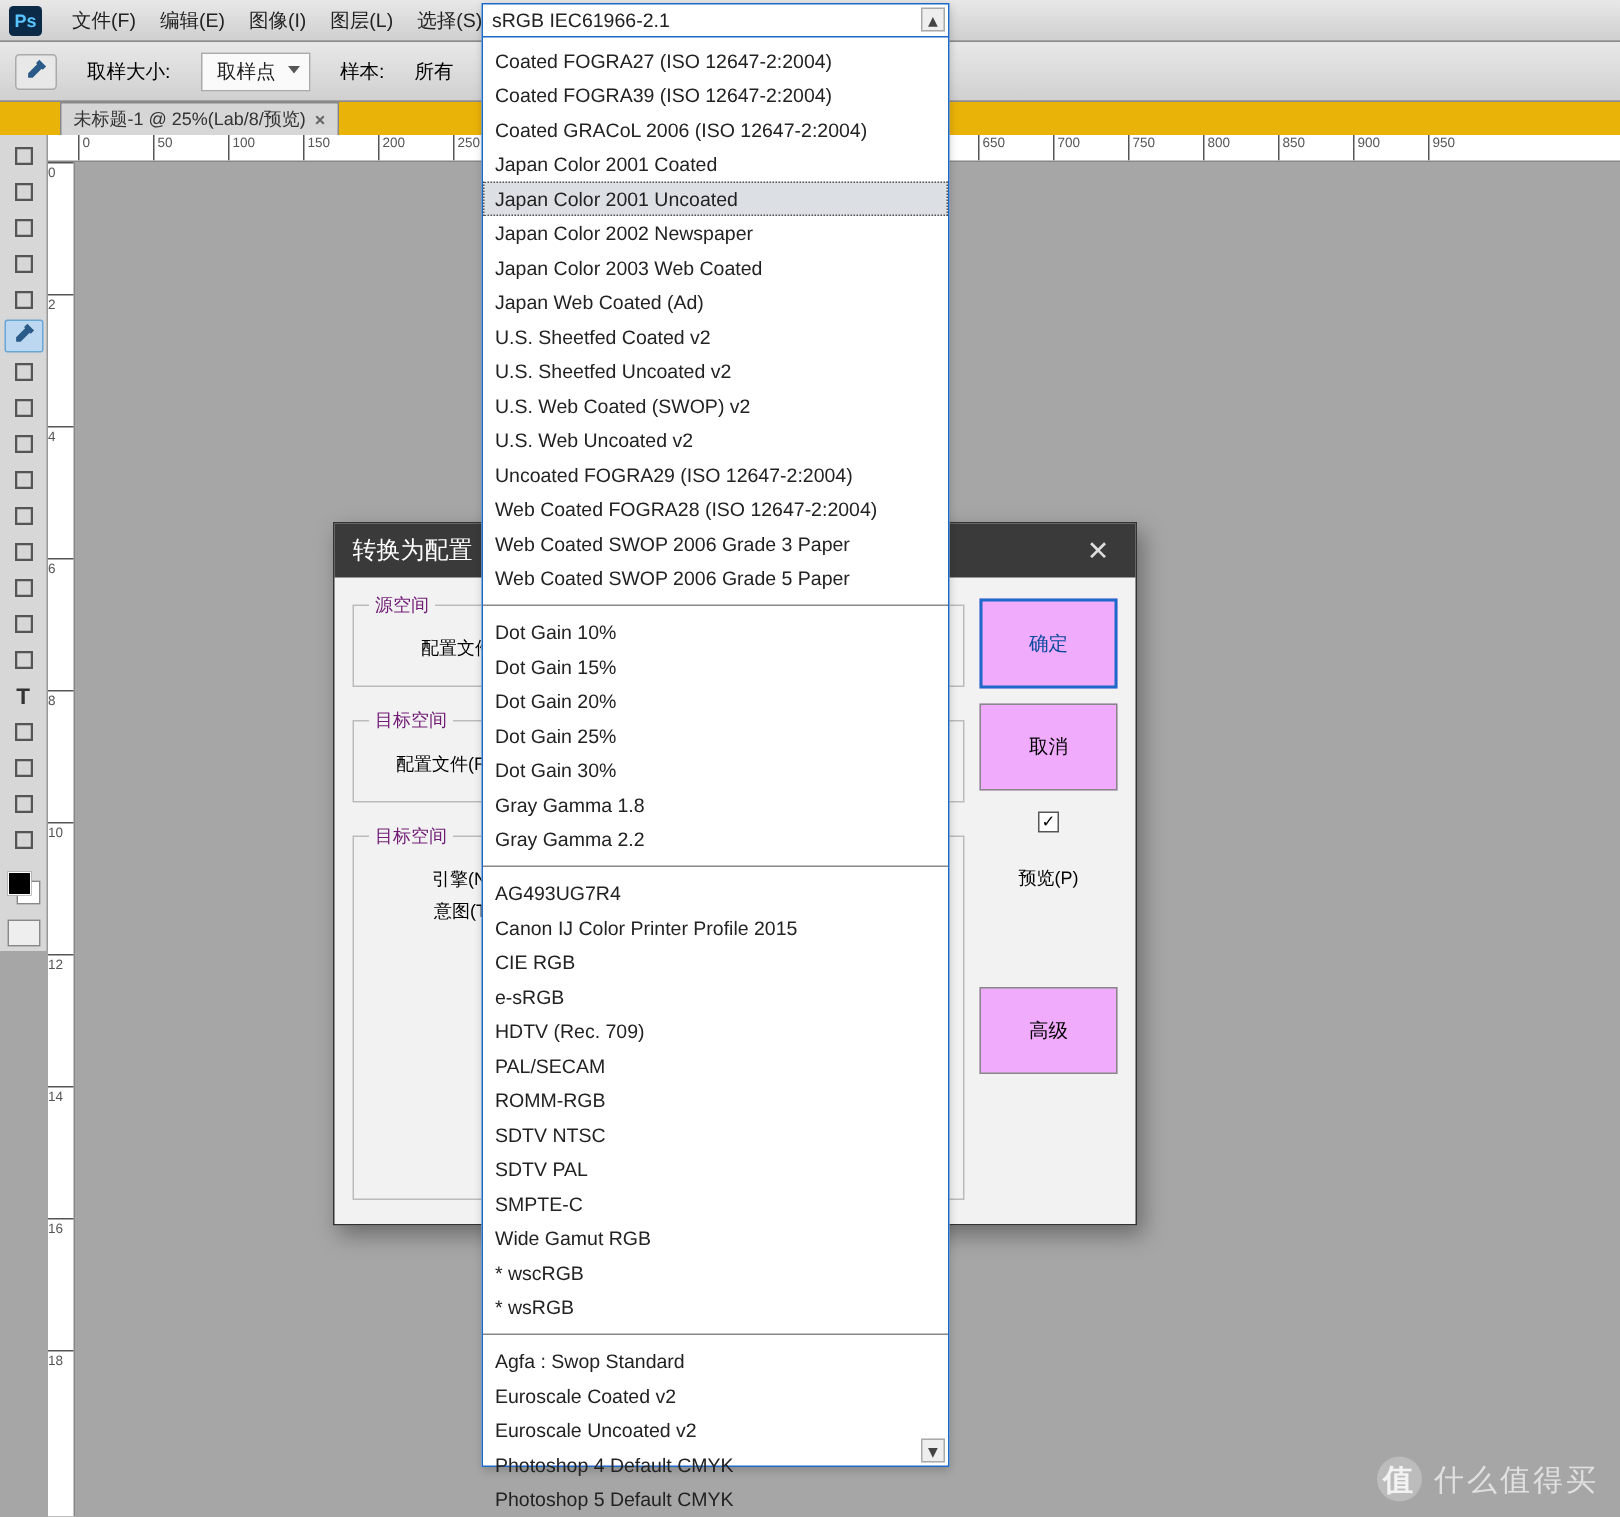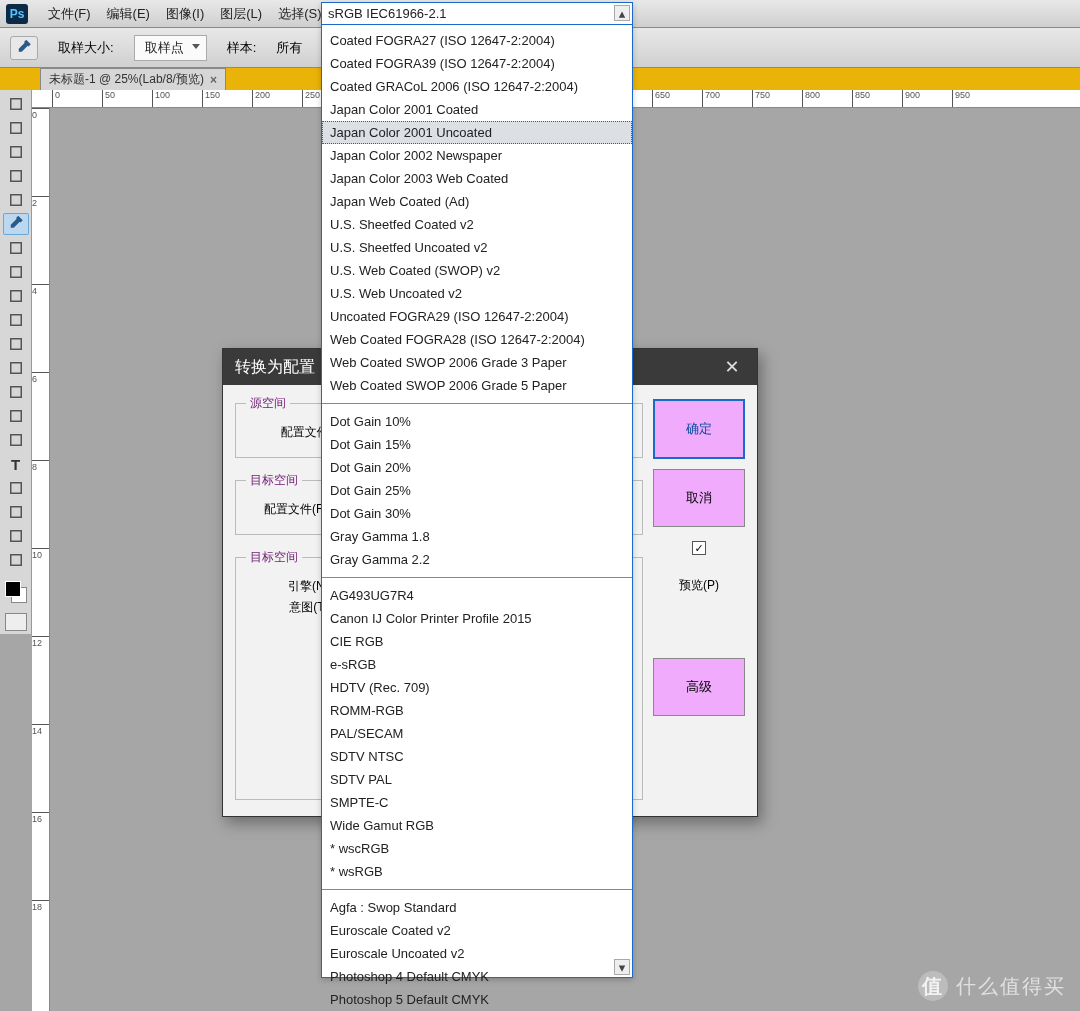--- a/index.html
+++ b/index.html
@@ -340,22 +340,22 @@
         <div class="opt">Dot Gain 30%</div>
         <div class="opt">Gray Gamma 1.8</div>
         <div class="opt">Gray Gamma 2.2</div>
       </div>
       <div class="grp">
         <div class="opt">AG493UG7R4</div>
         <div class="opt">Canon IJ Color Printer Profile 2015</div>
         <div class="opt">CIE RGB</div>
         <div class="opt">e-sRGB</div>
         <div class="opt">HDTV (Rec. 709)</div>
+        <div class="opt">PAL/SECAM</div>
         <div class="opt">ROMM-RGB</div>
-        <div class="opt">PAL/SECAM</div>
         <div class="opt">SDTV NTSC</div>
         <div class="opt">SDTV PAL</div>
         <div class="opt">SMPTE-C</div>
         <div class="opt">Wide Gamut RGB</div>
         <div class="opt">* wscRGB</div>
         <div class="opt">* wsRGB</div>
       </div>
       <div class="grp">
         <div class="opt">Agfa : Swop Standard</div>
         <div class="opt">Euroscale Coated v2</div>

